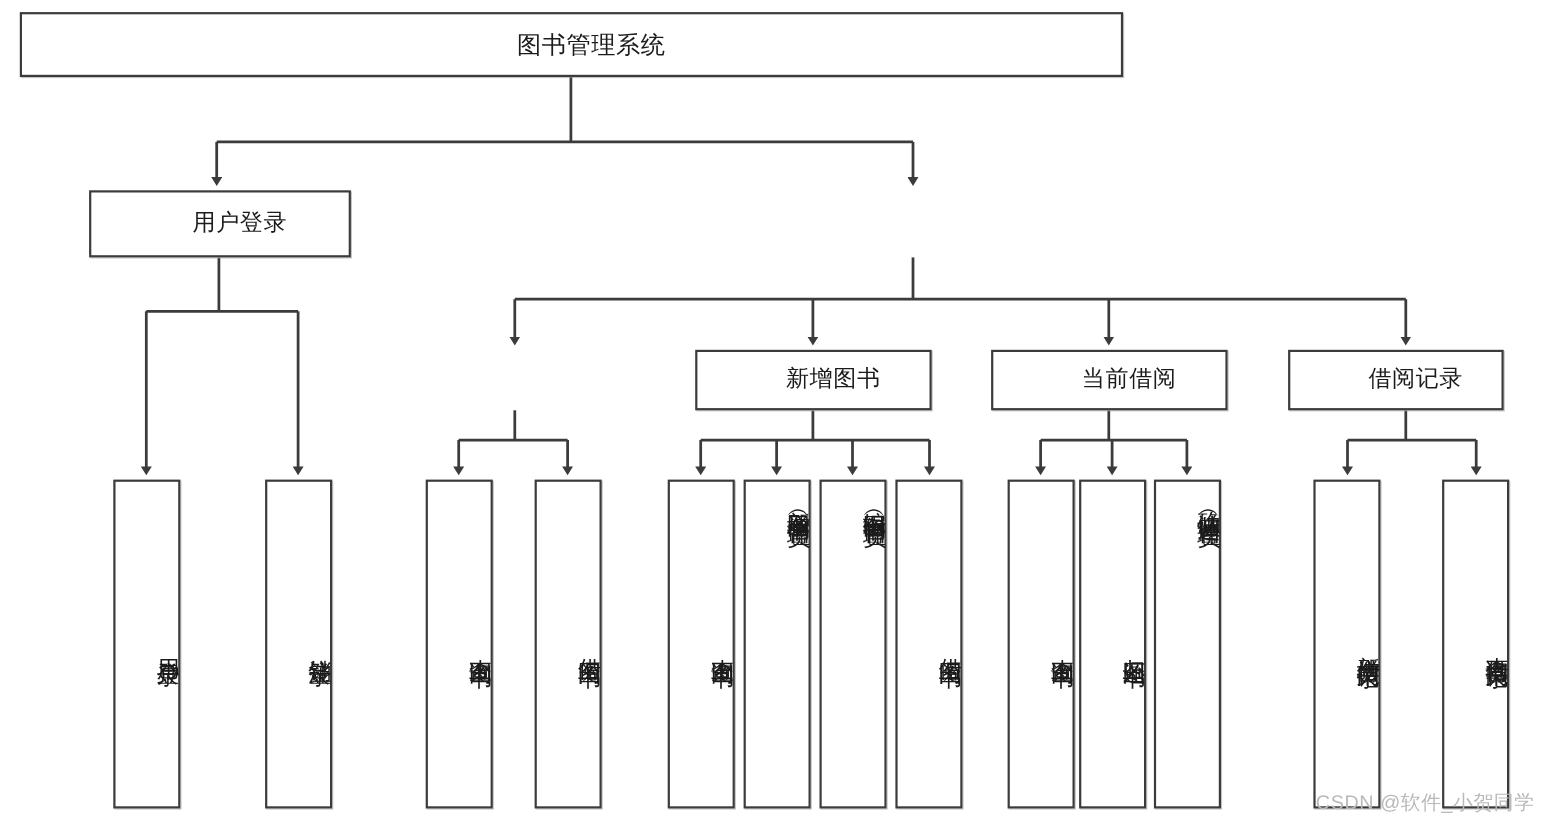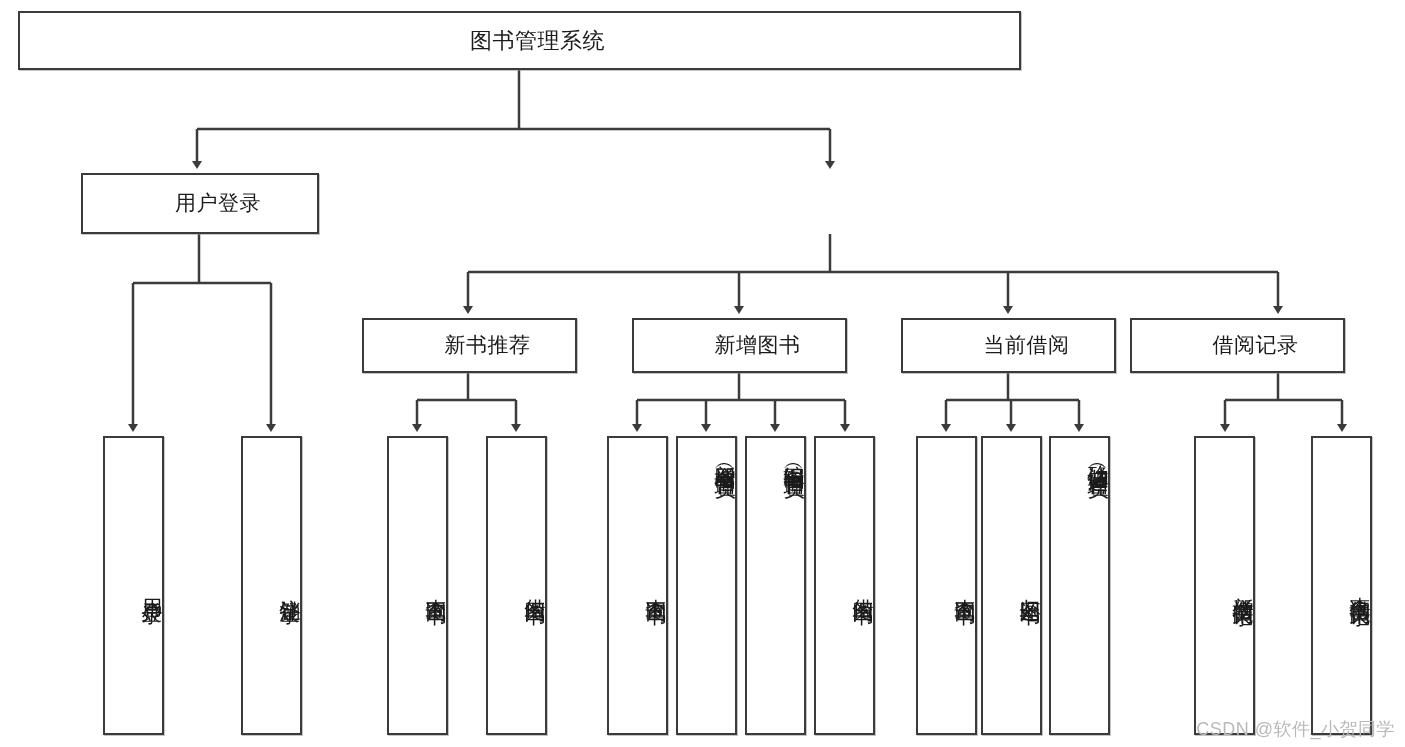--- a/index.html
+++ b/index.html
@@ -117,30 +117,27 @@
   </svg>
 
   <div class="node root h" style="left:18px;top:11px;width:1003px;height:59px;">
     <span class="label">图书管理系统</span>
   </div>
 
   <div class="node h" style="left:81px;top:173px;width:238px;height:61px;">
     <span class="label">用户登录</span>
   </div>
 
-  <div class="node h" style="left:362px;top:318px;width:215px;height:55px;">
-    <span class="label">新书推荐</span>
-  </div>
   <div class="node h" style="left:632px;top:318px;width:215px;height:55px;">
     <span class="label">新增图书</span>
   </div>
   <div class="node h" style="left:901px;top:318px;width:215px;height:55px;">
     <span class="label">当前借阅</span>
   </div>
-  <div class="node h" style="left:1130px;top:318px;width:215px;height:55px;">
+  <div class="node h" style="left:1171px;top:318px;width:196px;height:55px;">
     <span class="label">借阅记录</span>
   </div>
 
   <div class="node v mid" style="left:103px;top:436px;width:61px;height:299px;">
     <span class="label">用户登录</span>
   </div>
   <div class="node v mid" style="left:241px;top:436px;width:61px;height:299px;">
     <span class="label">注销登录</span>
   </div>
 

